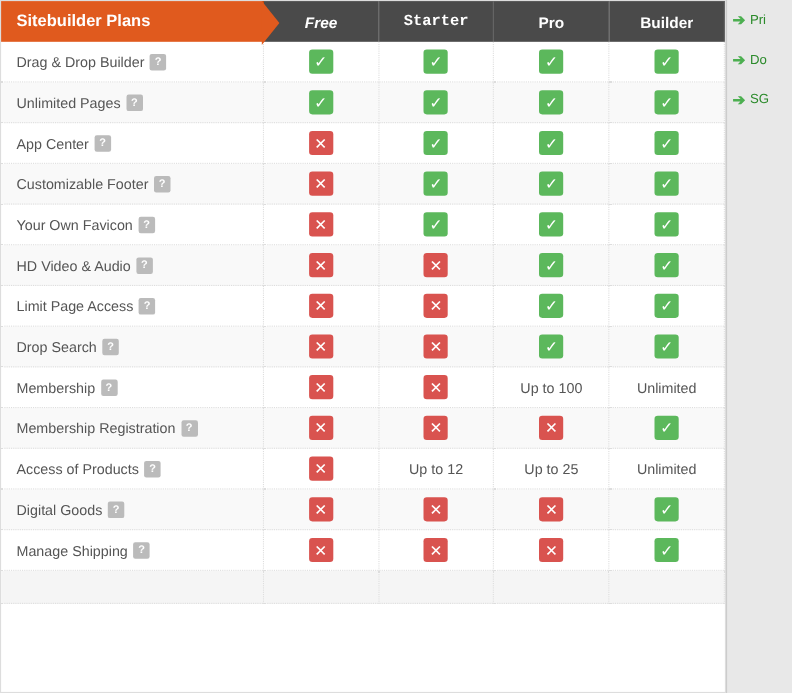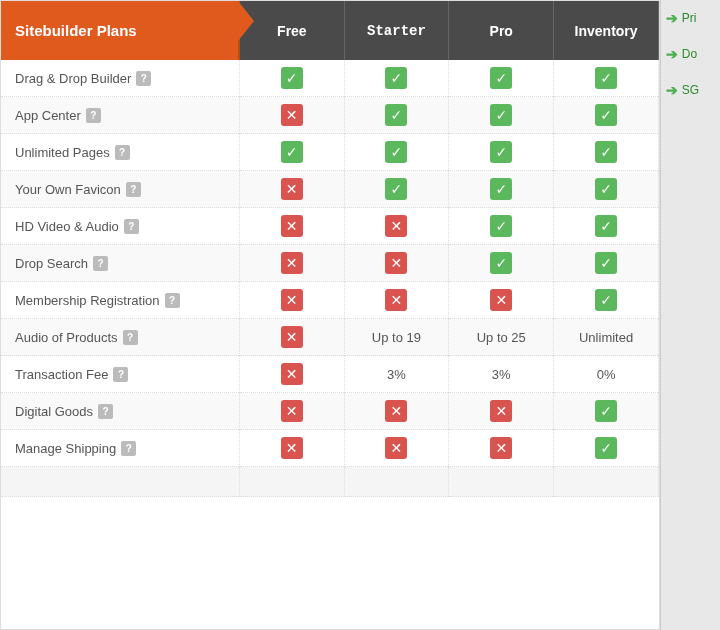--- a/index.html
+++ b/index.html
@@ -28,21 +28,21 @@
     }
     table {
       width: 100%;
       border-collapse: collapse;
     }
     thead tr th {
       background: #4a4a4a;
       color: #fff;
       font-weight: bold;
       text-align: center;
-      padding: 21px 6px;
+      padding: 10px 6px;
       font-size: 14px;
       border-right: 1px solid #666;
       margin-top: 25px;
     }
     thead tr th:first-child {
       background: #e05a1e;
       text-align: left;
       padding-left: 14px;
       font-size: 15px;
       border-right: 2px solid #c04a0e;
@@ -145,21 +145,21 @@
       color: #2a8a2a;
       font-size: 12px;
       cursor: pointer;
     }
     .sidebar-arrow {
       color: #4caf50;
       font-size: 14px;
       font-weight: bold;
     }
     .col-feature { width: 200px; }
-    .col-free { width: 88px; }
+    .col-free { width: 88px; font-style: italic; }
     .col-starter { width: 88px; font-family: Liberation Mono, monospace; }
     .col-pro { width: 88px; }
     .col-business { width: 88px; }
 
     tbody tr td:first-child {
       display: table-cell;
       padding-left: 14px;
     }
     .feature-cell {
       display: flex;
@@ -172,56 +172,68 @@
 
 <div class="main-container">
   <div class="table-wrapper">
     <table>
       <thead>
         <tr>
           <th class="col-feature">Sitebuilder Plans</th>
           <th class="col-free">Free</th>
           <th class="col-starter">Starter</th>
           <th class="col-pro">Pro</th>
-          <th class="col-business">Inventory</th>
+          <th class="col-business">Builder</th>
         </tr>
       </thead>
       <tbody id="table-body">
       <tr>
             <td class="col-feature">
               <div class="feature-cell">
                 <span class="feature-name">Drag &amp; Drop Builder</span>
                 <span class="help-icon">?</span>
               </div>
             </td>
             <td><span class="check-icon">✓</span></td>
             <td><span class="check-icon">✓</span></td>
             <td><span class="check-icon">✓</span></td>
             <td><span class="check-icon">✓</span></td>
           </tr>
           <tr>
             <td class="col-feature">
               <div class="feature-cell">
+                <span class="feature-name">Unlimited Pages</span>
+                <span class="help-icon">?</span>
+              </div>
+            </td>
+            <td><span class="check-icon">✓</span></td>
+            <td><span class="check-icon">✓</span></td>
+            <td><span class="check-icon">✓</span></td>
+            <td><span class="check-icon">✓</span></td>
+          </tr>
+          <tr>
+            <td class="col-feature">
+              <div class="feature-cell">
                 <span class="feature-name">App Center</span>
                 <span class="help-icon">?</span>
               </div>
             </td>
             <td><span class="cross-icon">✕</span></td>
             <td><span class="check-icon">✓</span></td>
             <td><span class="check-icon">✓</span></td>
             <td><span class="check-icon">✓</span></td>
           </tr>
           <tr>
             <td class="col-feature">
               <div class="feature-cell">
-                <span class="feature-name">Unlimited Pages</span>
-                <span class="help-icon">?</span>
-              </div>
-            </td>
-            <td><span class="check-icon">✓</span></td>
+                <span class="feature-name">Customizable Footer</span>
+                <span class="help-icon">?</span>
+              </div>
+            </td>
+            <td><span class="cross-icon">✕</span></td>
             <td><span class="check-icon">✓</span></td>
             <td><span class="check-icon">✓</span></td>
             <td><span class="check-icon">✓</span></td>
           </tr>
           <tr>
             <td class="col-feature">
               <div class="feature-cell">
                 <span class="feature-name">Your Own Favicon</span>
                 <span class="help-icon">?</span>
               </div>
@@ -239,64 +251,76 @@
               </div>
             </td>
             <td><span class="cross-icon">✕</span></td>
             <td><span class="cross-icon">✕</span></td>
             <td><span class="check-icon">✓</span></td>
             <td><span class="check-icon">✓</span></td>
           </tr>
           <tr>
             <td class="col-feature">
               <div class="feature-cell">
+                <span class="feature-name">Limit Page Access</span>
+                <span class="help-icon">?</span>
+              </div>
+            </td>
+            <td><span class="cross-icon">✕</span></td>
+            <td><span class="cross-icon">✕</span></td>
+            <td><span class="check-icon">✓</span></td>
+            <td><span class="check-icon">✓</span></td>
+          </tr>
+          <tr>
+            <td class="col-feature">
+              <div class="feature-cell">
                 <span class="feature-name">Drop Search</span>
                 <span class="help-icon">?</span>
               </div>
             </td>
             <td><span class="cross-icon">✕</span></td>
             <td><span class="cross-icon">✕</span></td>
             <td><span class="check-icon">✓</span></td>
             <td><span class="check-icon">✓</span></td>
           </tr>
           <tr>
             <td class="col-feature">
               <div class="feature-cell">
+                <span class="feature-name">Membership</span>
+                <span class="help-icon">?</span>
+              </div>
+            </td>
+            <td><span class="cross-icon">✕</span></td>
+            <td><span class="cross-icon">✕</span></td>
+            <td><span class="text-value">Up to 100</span></td>
+            <td><span class="text-value">Unlimited</span></td>
+          </tr>
+          <tr>
+            <td class="col-feature">
+              <div class="feature-cell">
                 <span class="feature-name">Membership Registration</span>
                 <span class="help-icon">?</span>
               </div>
             </td>
             <td><span class="cross-icon">✕</span></td>
             <td><span class="cross-icon">✕</span></td>
             <td><span class="cross-icon">✕</span></td>
             <td><span class="check-icon">✓</span></td>
           </tr>
           <tr>
             <td class="col-feature">
               <div class="feature-cell">
-                <span class="feature-name">Audio of Products</span>
-                <span class="help-icon">?</span>
-              </div>
-            </td>
-            <td><span class="cross-icon">✕</span></td>
-            <td><span class="text-value">Up to 19</span></td>
+                <span class="feature-name">Access of Products</span>
+                <span class="help-icon">?</span>
+              </div>
+            </td>
+            <td><span class="cross-icon">✕</span></td>
+            <td><span class="text-value">Up to 12</span></td>
             <td><span class="text-value">Up to 25</span></td>
             <td><span class="text-value">Unlimited</span></td>
-          </tr>
-          <tr>
-            <td class="col-feature">
-              <div class="feature-cell">
-                <span class="feature-name">Transaction Fee</span>
-                <span class="help-icon">?</span>
-              </div>
-            </td>
-            <td><span class="cross-icon">✕</span></td>
-            <td><span class="text-value">3%</span></td>
-            <td><span class="text-value">3%</span></td>
-            <td><span class="text-value">0%</span></td>
           </tr>
           <tr>
             <td class="col-feature">
               <div class="feature-cell">
                 <span class="feature-name">Digital Goods</span>
                 <span class="help-icon">?</span>
               </div>
             </td>
             <td><span class="cross-icon">✕</span></td>
             <td><span class="cross-icon">✕</span></td>

